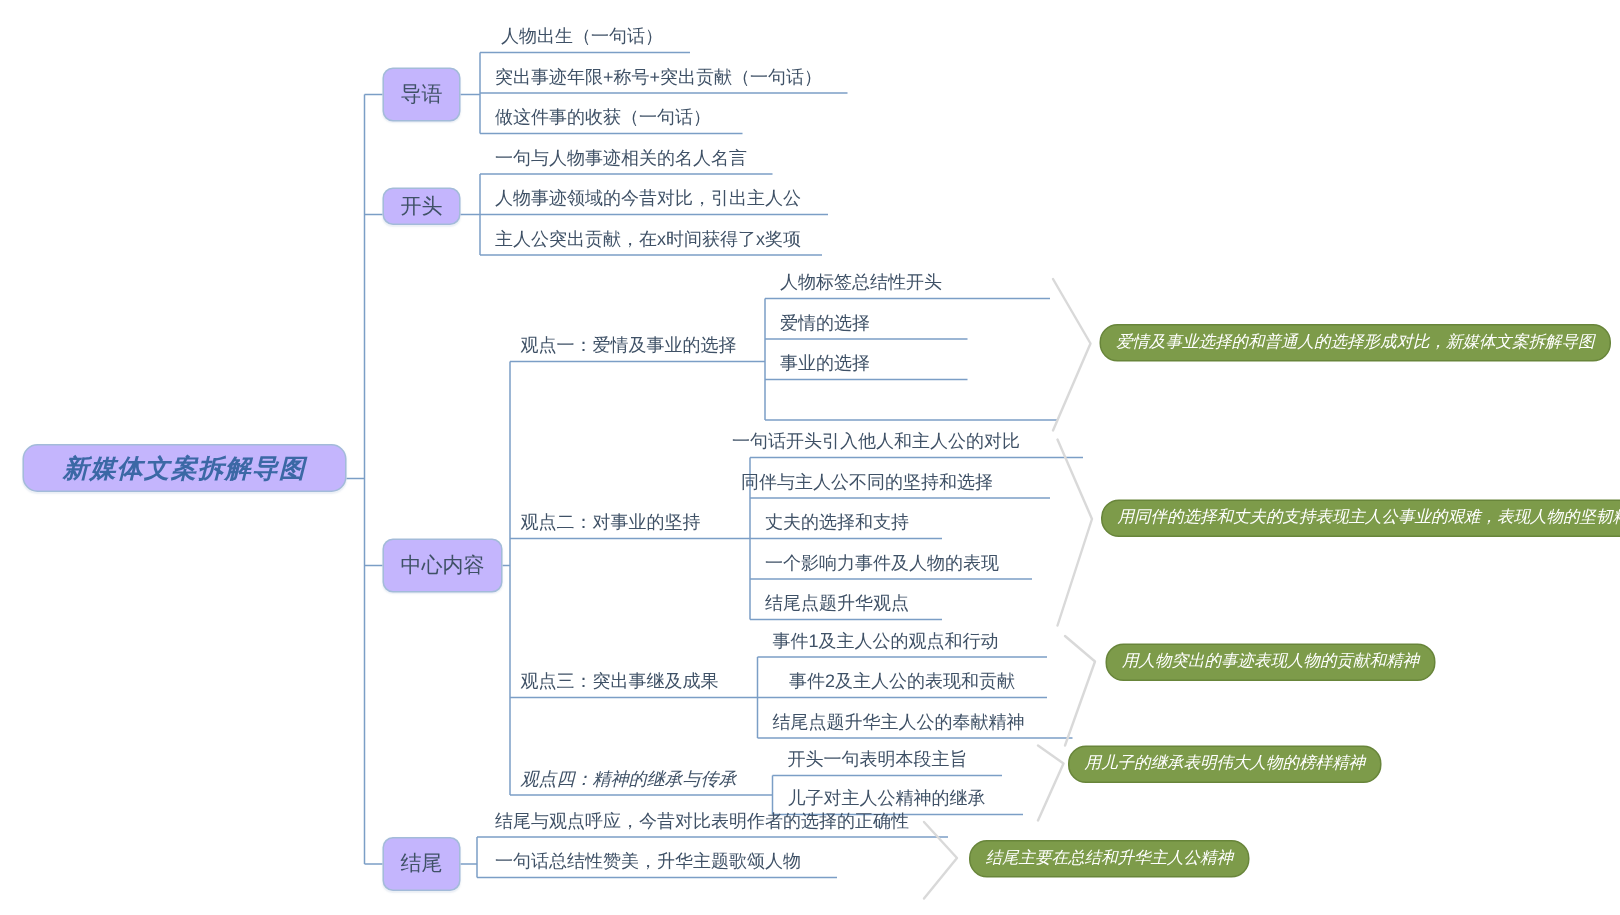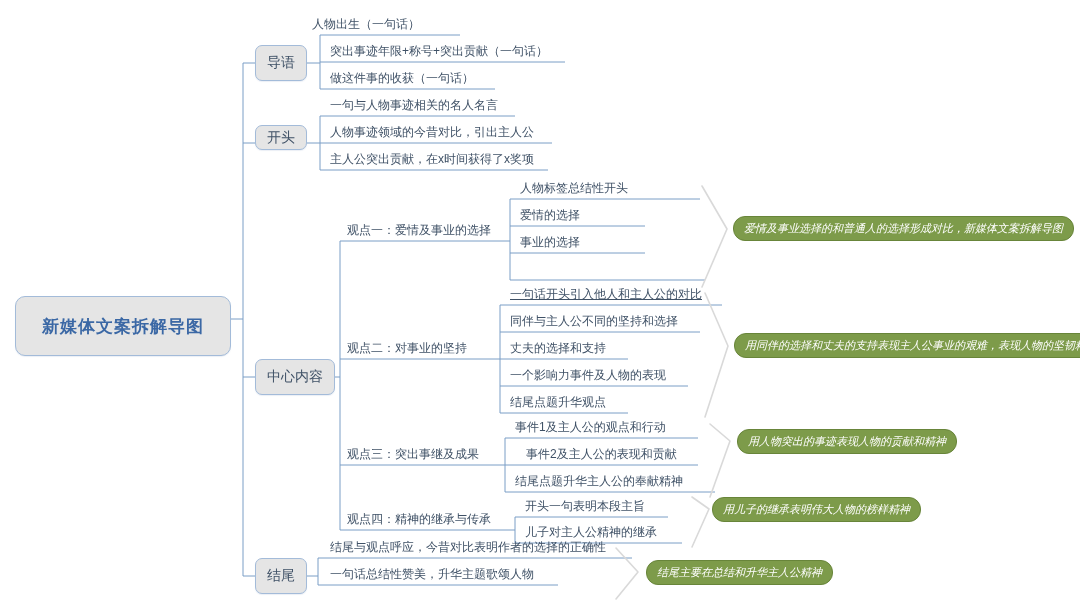--- a/index.html
+++ b/index.html
@@ -13,21 +13,21 @@
   }
   *{box-sizing:border-box;}
   body{margin:0;background:#ffffff;font-family:"Liberation Sans","DejaVu Sans",sans-serif;}
   .canvas{position:relative;width:1080px;height:610px;background:#ffffff;overflow:hidden;}
   .connectors{position:absolute;left:0;top:0;width:1080px;height:610px;}
   .topic-box{
     position:absolute;
     display:flex;align-items:center;justify-content:center;
     border:1px solid var(--border);
     border-radius:7px;
-    background:#e5e5e5;
+    background:#c4b5fd;
     color:var(--text);
     font-size:14px;
     white-space:nowrap;
     box-shadow:0 1px 1px rgba(120,150,190,.15);
   }
   .root-box{
     border-radius:10px;
     font-size:17px;
     font-weight:bold;
     color:var(--root-text);
@@ -123,46 +123,46 @@
     </g>
     <g stroke="#d9d9d9" stroke-width="1.6" fill="none" stroke-linejoin="round" stroke-linecap="round">
       <polyline points="702,186 727,229 702,287"></polyline>
       <polyline points="705,293 728,346 705,417"></polyline>
       <polyline points="710,424 730,441 710,497"></polyline>
       <polyline points="692,497 709,509 692,547"></polyline>
       <polyline points="616,548 638,572 616,599"></polyline>
     </g>
   </svg>
 
-  <div class="topic-box root-box" style="left:15px;top:296px;width:216px;height:60px;">新媒体文案拆解导图</div>
+  <div class="topic-box root-box" style="left:15px;top:296px;width:216px;height:32px;font-style:italic;">新媒体文案拆解导图</div>
 
   <div class="topic-box" style="left:255px;top:45px;width:52px;height:36px;">导语</div>
   <div class="topic-box" style="left:255px;top:125px;width:52px;height:25px;">开头</div>
   <div class="topic-box" style="left:255px;top:359px;width:80px;height:36px;">中心内容</div>
   <div class="topic-box" style="left:255px;top:558px;width:52px;height:36px;">结尾</div>
 
-  <div class="leaf" style="left:312px;top:15px;">人物出生（一句话）</div>
+  <div class="leaf" style="left:334px;top:15px;">人物出生（一句话）</div>
   <div class="leaf" style="left:330px;top:42px;">突出事迹年限+称号+突出贡献（一句话）</div>
   <div class="leaf" style="left:330px;top:69px;">做这件事的收获（一句话）</div>
 
   <div class="leaf" style="left:330px;top:96px;">一句与人物事迹相关的名人名言</div>
   <div class="leaf" style="left:330px;top:123px;">人物事迹领域的今昔对比，引出主人公</div>
   <div class="leaf" style="left:330px;top:150px;">主人公突出贡献，在x时间获得了x奖项</div>
 
   <div class="vp-label" style="left:347px;top:221px;">观点一：爱情及事业的选择</div>
   <div class="vp-label" style="left:347px;top:339px;">观点二：对事业的坚持</div>
   <div class="vp-label" style="left:347px;top:445px;">观点三：突出事继及成果</div>
-  <div class="vp-label" style="left:347px;top:510px;">观点四：精神的继承与传承</div>
+  <div class="vp-label" style="left:347px;top:510px;font-style:italic;">观点四：精神的继承与传承</div>
 
   <div class="leaf" style="left:520px;top:179px;">人物标签总结性开头</div>
   <div class="leaf" style="left:520px;top:206px;text-align:right;">爱情的选择</div>
   <div class="leaf" style="left:520px;top:233px;">事业的选择</div>
 
-  <div class="leaf" style="left:510px;top:285px;text-decoration:underline;">一句话开头引入他人和主人公的对比</div>
-  <div class="leaf" style="left:510px;top:312px;">同伴与主人公不同的坚持和选择</div>
+  <div class="leaf" style="left:488px;top:285px;">一句话开头引入他人和主人公的对比</div>
+  <div class="leaf" style="left:494px;top:312px;">同伴与主人公不同的坚持和选择</div>
   <div class="leaf" style="left:510px;top:339px;">丈夫的选择和支持</div>
   <div class="leaf" style="left:510px;top:366px;">一个影响力事件及人物的表现</div>
   <div class="leaf" style="left:510px;top:393px;text-align:center;">结尾点题升华观点</div>
 
   <div class="leaf" style="left:515px;top:418px;">事件1及主人公的观点和行动</div>
   <div class="leaf" style="left:526px;top:445px;text-align:center;">事件2及主人公的表现和贡献</div>
   <div class="leaf" style="left:515px;top:472px;">结尾点题升华主人公的奉献精神</div>
 
   <div class="leaf" style="left:525px;top:497px;">开头一句表明本段主旨</div>
   <div class="leaf" style="left:525px;top:523px;">儿子对主人公精神的继承</div>

